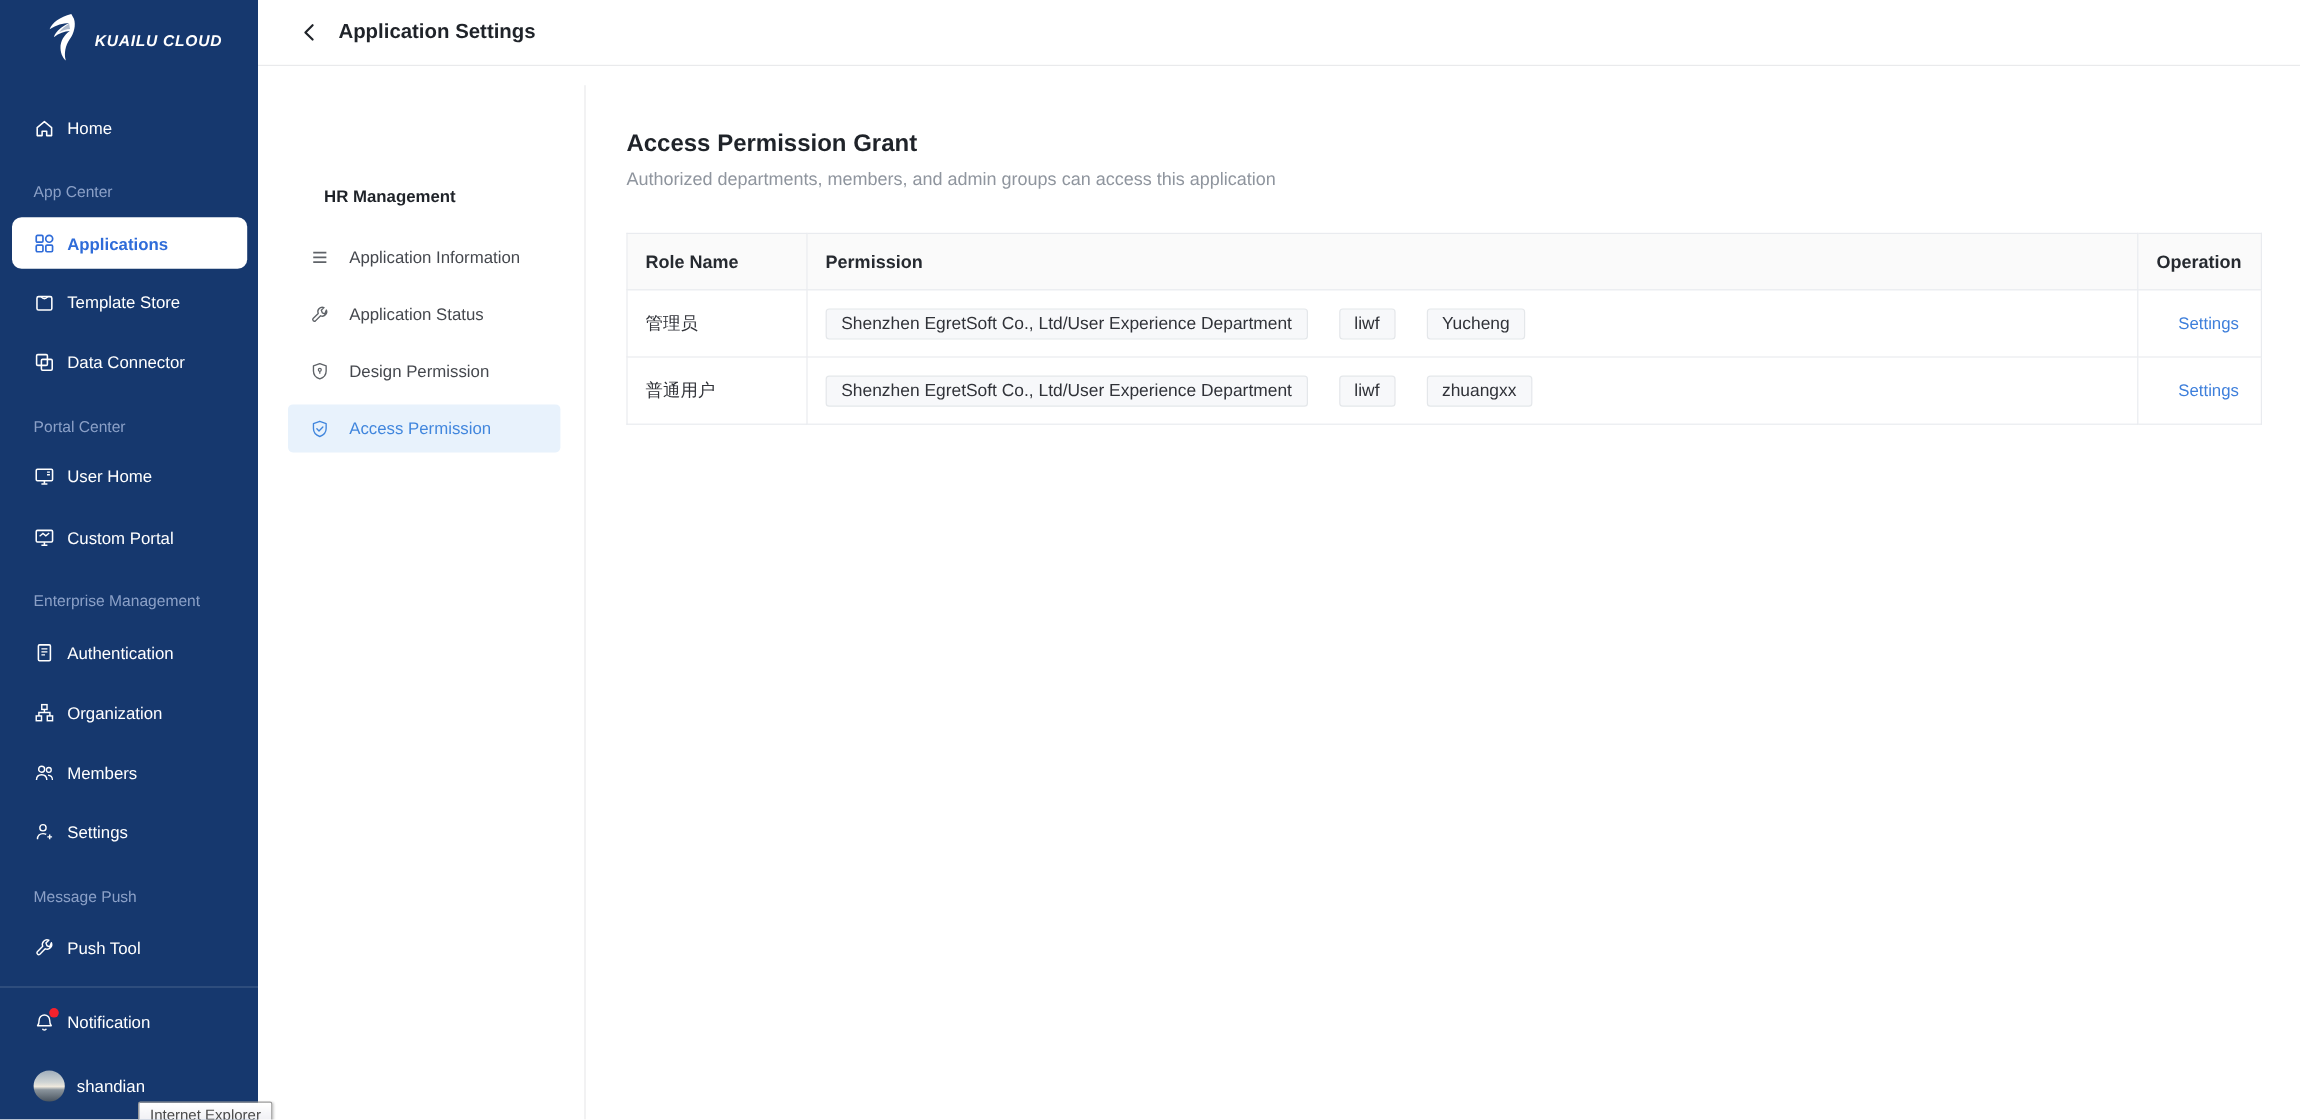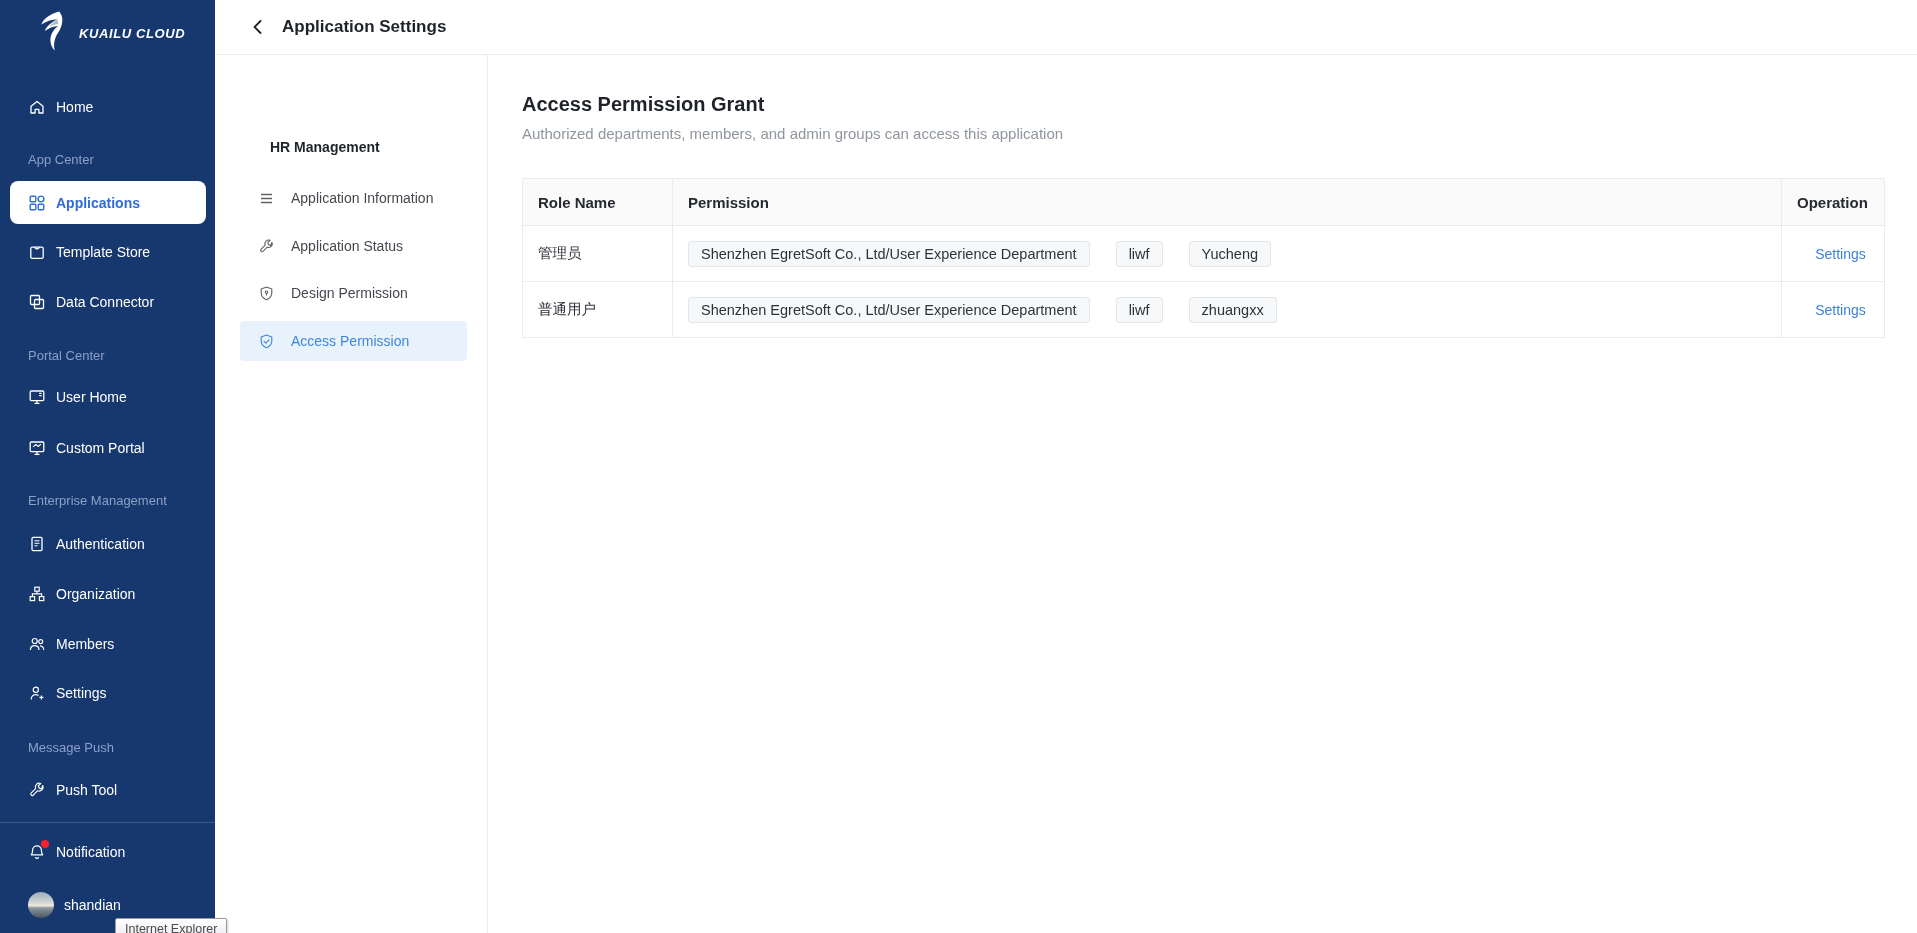--- a/index.html
+++ b/index.html
@@ -18,21 +18,21 @@
   .s-item svg { width:18px; height:18px; flex:none; }
   .s-item.selected { left:10px; width:196px; padding-left:18px; background:#fff;
     border-radius:8px; color:#2F6CD9; font-weight:600; }
   .s-divider { position:absolute; top:822px; left:0; width:100%; height:1px; background:rgba(255,255,255,.18); }
   .bell-wrap { position:relative; width:18px; height:18px; flex:none; }
   .red-dot { position:absolute; top:-3px; right:-3px; width:8px; height:8px; border-radius:50%; background:#F5222D; }
   .avatar { width:26px; height:26px; border-radius:50%; flex:none;
     background:linear-gradient(180deg,#9fadbb 0%,#cfd4d4 38%,#efe9dd 52%,#8b959d 62%,#49545f 100%); }
 
   
-  .right { flex:1; display:flex; flex-direction:column; min-width:0; }
+  .right { flex:1; display:flex; flex-direction:column; min-width:0;gap:16px; }
   .topbar { flex:none; height:55px; background:#fff; border-bottom:1px solid #E9EAEC;
     display:flex; align-items:center; gap:15px; padding-left:34px; }
   .topbar-title { font-size:17px; font-weight:600; color:#1F2329; }
   .back-btn { width:18px; height:18px; cursor:pointer; display:flex; align-items:center; }
 
   .content { flex:1; display:flex; min-height:0; }
 
   
   .secondary { flex:none; width:273px; border-right:1px solid #E9EAEC; position:relative; background:#fff; }
   .sec-title { position:absolute; top:84px; left:19px; font-size:14px; font-weight:600; color:#1F2329;margin-left:36px; }

